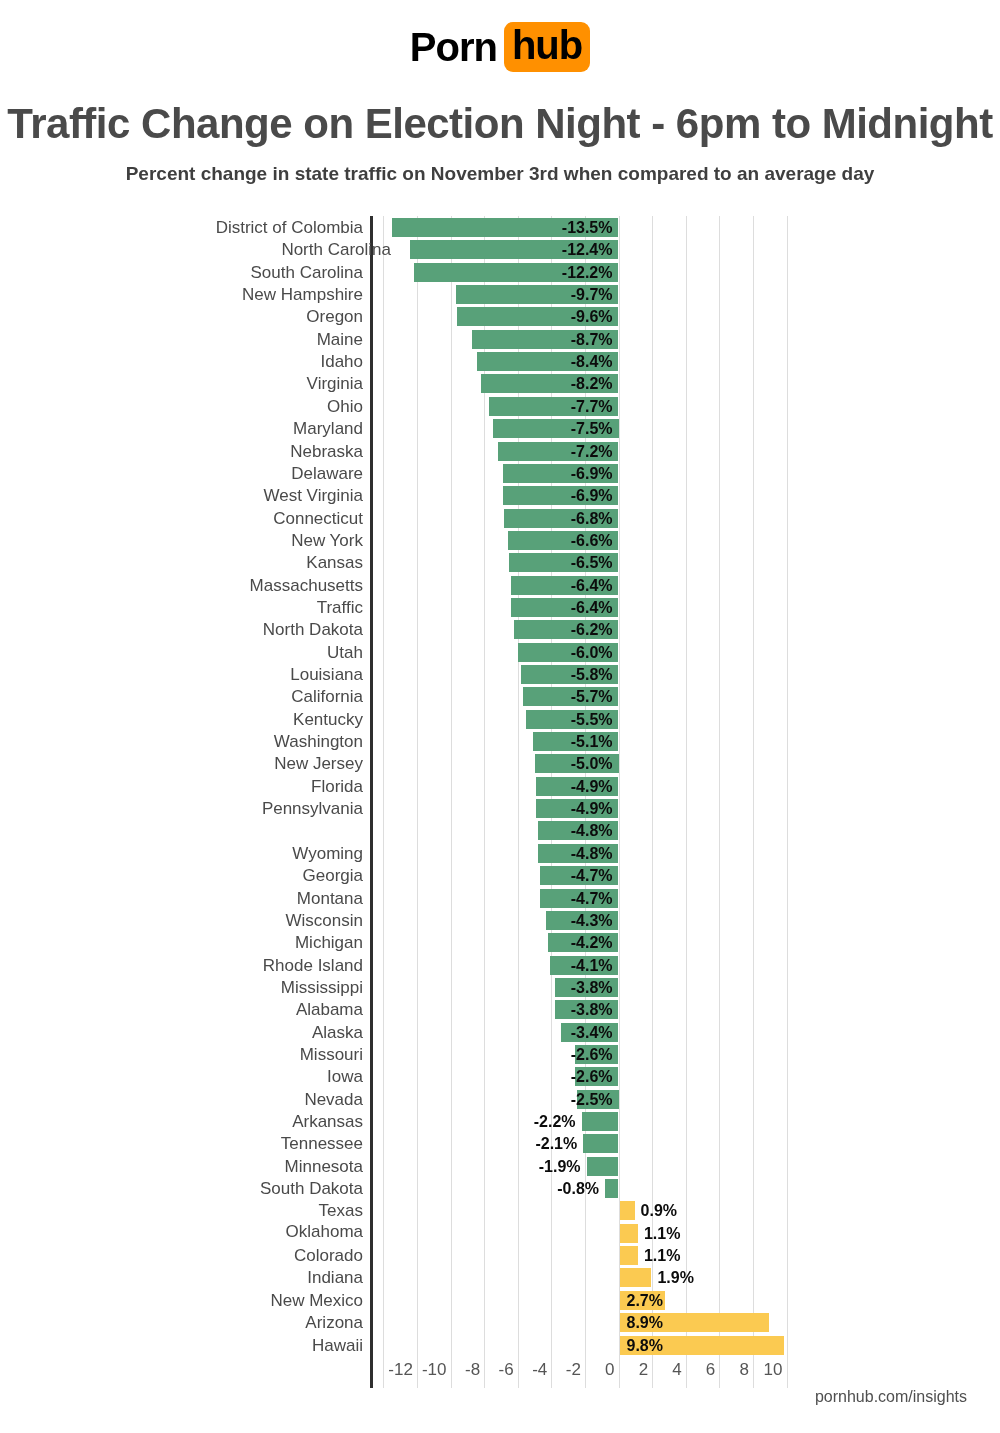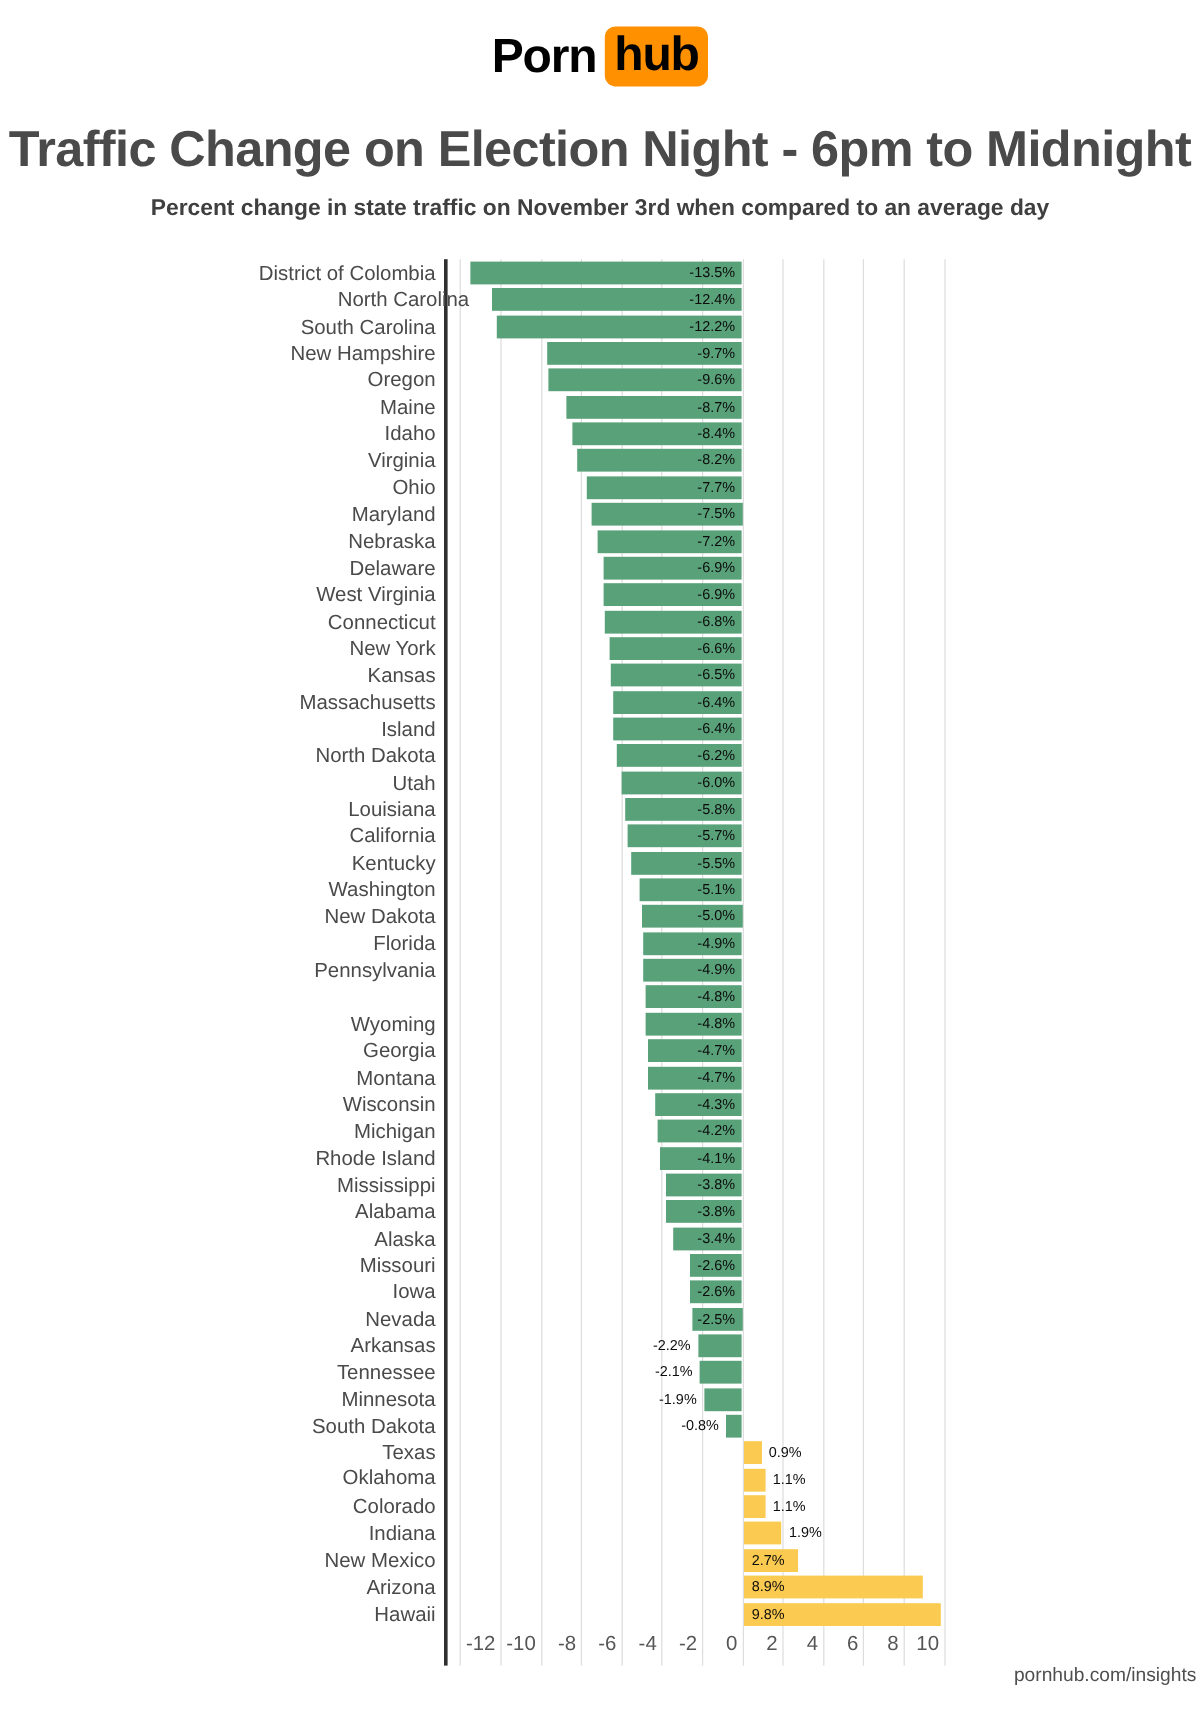--- a/index.html
+++ b/index.html
@@ -15,26 +15,26 @@
          font-size:42px;font-weight:800;letter-spacing:-0.5px;color:#4a4a4a;}
   .subtitle{position:absolute;top:163px;left:0;width:1000px;text-align:center;
             font-size:19px;font-weight:700;color:#3f3f3f;}
   
   .chart{position:absolute;left:0;top:0;width:1000px;height:1160px;}
   .gridline{position:absolute;width:1px;background:#ddd;}
   .spine{position:absolute;width:3px;background:#2f2f2f;}
   .cat-label{position:absolute;left:0;width:363px;text-align:right;
              font-size:17px;color:#4a4a4a;line-height:19px;white-space:nowrap;}
   .bar{position:absolute;}
-  .vlabel{position:absolute;font-size:12px;font-weight:400;color:#0c0c0c;
+  .vlabel{position:absolute;font-size:16px;font-weight:700;color:#0c0c0c;
           line-height:19px;white-space:nowrap;}
   .tick{position:absolute;font-size:17px;color:#555;transform:translateX(-100%);
         white-space:nowrap;}
   .footer{position:absolute;top:1388px;left:0;width:967px;text-align:right;
-          font-size:16px;color:#4f4f4f;margin-left:30px;}
+          font-size:16px;color:#4f4f4f;}
 </style>
 </head>
 <body>
 
 <div class="page" style="--orange: #ff9000;">
 
   <div class="logo">
     <span class="porn">Porn</span>
     <span class="hubbox" style="background: rgb(255, 144, 0);"><span class="hub">hub</span></span>
   </div>
@@ -101,42 +101,42 @@
       <div class="vlabel" style="top: 508.55px; left: 612.5px; transform: translateX(-100%);">-6.8%</div>
       <div class="cat-label" style="top: 530.9px;">New York</div>
       <div class="bar" style="left: 507.62px; top: 530.9px; width: 110.88px; height: 19px; background: rgb(88, 161, 121);"></div>
       <div class="vlabel" style="top: 530.9px; left: 612.5px; transform: translateX(-100%);">-6.6%</div>
       <div class="cat-label" style="top: 553.25px;">Kansas</div>
       <div class="bar" style="left: 509.3px; top: 553.25px; width: 109.2px; height: 19px; background: rgb(88, 161, 121);"></div>
       <div class="vlabel" style="top: 553.25px; left: 612.5px; transform: translateX(-100%);">-6.5%</div>
       <div class="cat-label" style="top: 575.6px;">Massachusetts</div>
       <div class="bar" style="left: 510.98px; top: 575.6px; width: 107.52px; height: 19px; background: rgb(88, 161, 121);"></div>
       <div class="vlabel" style="top: 575.6px; left: 612.5px; transform: translateX(-100%);">-6.4%</div>
-      <div class="cat-label" style="top: 597.95px;">Island</div>
+      <div class="cat-label" style="top: 597.95px;">Traffic</div>
       <div class="bar" style="left: 510.98px; top: 597.95px; width: 107.52px; height: 19px; background: rgb(88, 161, 121);"></div>
       <div class="vlabel" style="top: 597.95px; left: 612.5px; transform: translateX(-100%);">-6.4%</div>
       <div class="cat-label" style="top: 620.3px;">North Dakota</div>
       <div class="bar" style="left: 514.34px; top: 620.3px; width: 104.16px; height: 19px; background: rgb(88, 161, 121);"></div>
       <div class="vlabel" style="top: 620.3px; left: 612.5px; transform: translateX(-100%);">-6.2%</div>
       <div class="cat-label" style="top: 642.65px;">Utah</div>
       <div class="bar" style="left: 517.7px; top: 642.65px; width: 100.8px; height: 19px; background: rgb(88, 161, 121);"></div>
       <div class="vlabel" style="top: 642.65px; left: 612.5px; transform: translateX(-100%);">-6.0%</div>
       <div class="cat-label" style="top: 665px;">Louisiana</div>
       <div class="bar" style="left: 521.06px; top: 665px; width: 97.44px; height: 19px; background: rgb(88, 161, 121);"></div>
       <div class="vlabel" style="top: 665px; left: 612.5px; transform: translateX(-100%);">-5.8%</div>
       <div class="cat-label" style="top: 687.35px;">California</div>
       <div class="bar" style="left: 522.74px; top: 687.35px; width: 95.76px; height: 19px; background: rgb(88, 161, 121);"></div>
       <div class="vlabel" style="top: 687.35px; left: 612.5px; transform: translateX(-100%);">-5.7%</div>
       <div class="cat-label" style="top: 709.7px;">Kentucky</div>
       <div class="bar" style="left: 526.1px; top: 709.7px; width: 92.4px; height: 19px; background: rgb(88, 161, 121);"></div>
       <div class="vlabel" style="top: 709.7px; left: 612.5px; transform: translateX(-100%);">-5.5%</div>
       <div class="cat-label" style="top: 732.05px;">Washington</div>
       <div class="bar" style="left: 532.82px; top: 732.05px; width: 85.68px; height: 19px; background: rgb(88, 161, 121);"></div>
       <div class="vlabel" style="top: 732.05px; left: 612.5px; transform: translateX(-100%);">-5.1%</div>
-      <div class="cat-label" style="top: 754.4px;">New Dakota</div>
+      <div class="cat-label" style="top: 754.4px;">New Jersey</div>
       <div class="bar" style="left: 534.5px; top: 754.4px; width: 84px; height: 19px; background: rgb(88, 161, 121);"></div>
       <div class="vlabel" style="top: 754.4px; left: 612.5px; transform: translateX(-100%);">-5.0%</div>
       <div class="cat-label" style="top: 776.75px;">Florida</div>
       <div class="bar" style="left: 536.18px; top: 776.75px; width: 82.32px; height: 19px; background: rgb(88, 161, 121);"></div>
       <div class="vlabel" style="top: 776.75px; left: 612.5px; transform: translateX(-100%);">-4.9%</div>
       <div class="cat-label" style="top: 799.1px;">Pennsylvania</div>
       <div class="bar" style="left: 536.18px; top: 799.1px; width: 82.32px; height: 19px; background: rgb(88, 161, 121);"></div>
       <div class="vlabel" style="top: 799.1px; left: 612.5px; transform: translateX(-100%);">-4.9%</div>
       <div class="bar" style="left: 537.86px; top: 821.45px; width: 80.64px; height: 19px; background: rgb(88, 161, 121);"></div>
       <div class="vlabel" style="top: 821.45px; left: 612.5px; transform: translateX(-100%);">-4.8%</div>

